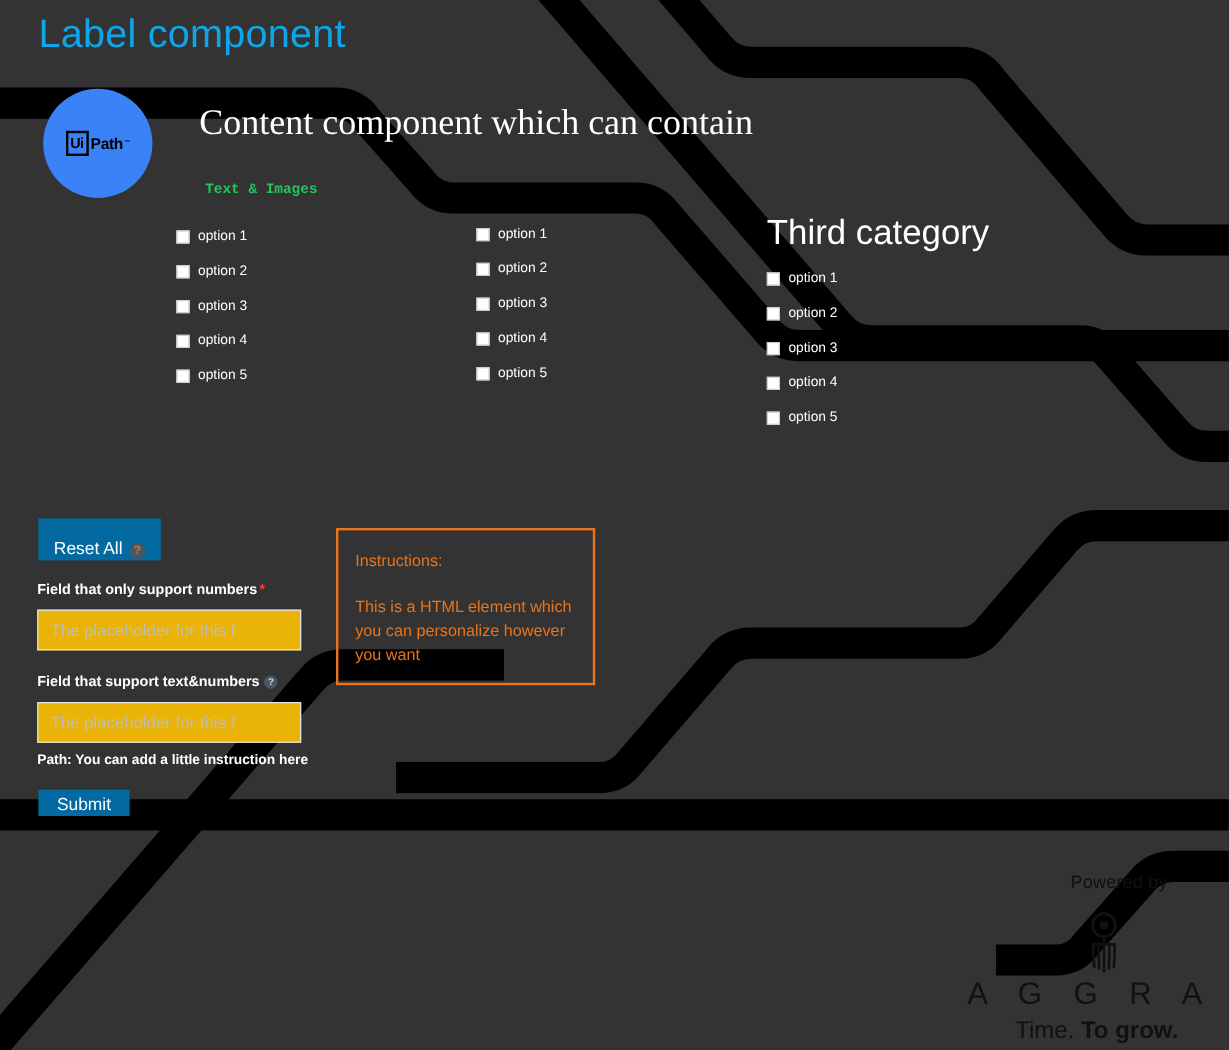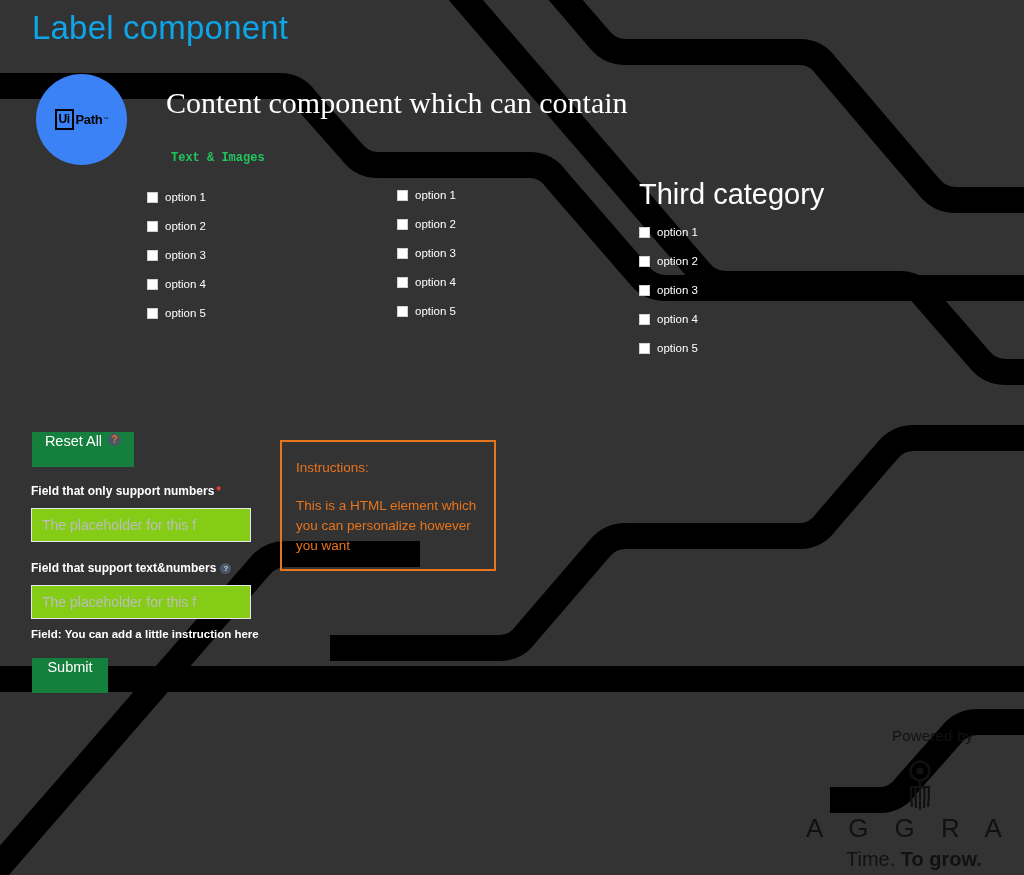--- a/index.html
+++ b/index.html
@@ -145,26 +145,26 @@
   .opt-label {
     font-size: 11.5px;
     color: #ffffff;
     line-height: 12px;
     white-space: nowrap;
   }
 
   
   .btn {
     border: none;
-    background: #15803d;
+    background: #0369a1;
     color: #ffffff;
     font-family: "Liberation Sans", sans-serif;
     cursor: pointer;
     display: inline-flex;
-    align-items: flex-start;
+    align-items: flex-end;
     justify-content: center;
   }
   .reset-btn {
     position: absolute;
     left: 32px;
     top: 432px;
     width: 102px;
     height: 35px;
     font-size: 14.5px;
     gap: 6px;
@@ -210,21 +210,21 @@
   .req-star { color: #ff3b30; font-size: 12px; margin-left: 2px; }
 
   .lbl-num   { left: 31px; top: 484px; }
   .lbl-text  { left: 31px; top: 561px; }
 
   .text-input {
     position: absolute;
     left: 31px;
     width: 220px;
     height: 34px;
-    background: #84cc16;
+    background: #eab308;
     border: 1px solid #e6e6e6;
     padding: 0 10px;
     font-family: "Liberation Sans", sans-serif;
     font-size: 14px;
     color: #333;
     outline: none;
   }
   .text-input::placeholder { color: #bdbdbd; }
   .inp-num  { top: 508px; }
   .inp-text { top: 585px; }
@@ -238,21 +238,21 @@
     color: #ffffff;
     line-height: 14px;
     white-space: nowrap;
   }
 
   .submit-btn {
     position: absolute;
     left: 32px;
     top: 658px;
     width: 76px;
-    height: 35px;
+    height: 22px;
     font-size: 14.5px;
   }
 
   
   .instructions {
     position: absolute;
     left: 280px;
     top: 440px;
     width: 216px;
     height: 131px;
@@ -432,21 +432,21 @@
     <div class="field-label lbl-num">
       <span>Field that only support numbers</span><span class="req-star">*</span>
     </div>
     <input class="text-input inp-num" type="text" placeholder="The placeholder for this f" style="">
 
     <div class="field-label lbl-text">
       <span>Field that support text&amp;numbers</span><span class="help-dot-sm">?</span>
     </div>
     <input class="text-input inp-text" type="text" placeholder="The placeholder for this f" style="">
 
-    <div class="note">Field: You can add a little instruction here</div>
+    <div class="note">Path: You can add a little instruction here</div>
 
     <button class="btn submit-btn">
       <span>Submit</span>
     </button>
 
     <div class="instructions">
       <p class="ins-title">Instructions:</p>
       <p class="ins-body">This is a HTML element which you can personalize however you want</p>
     </div>
 

